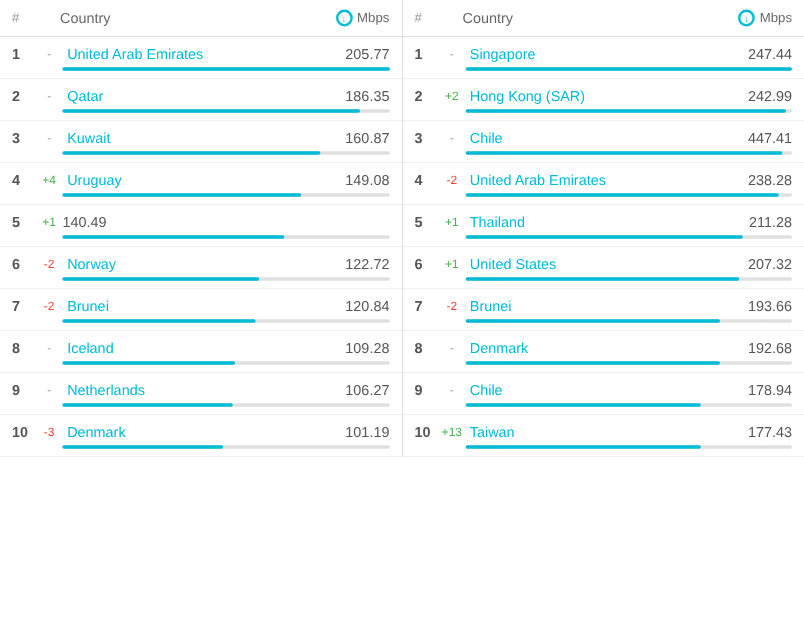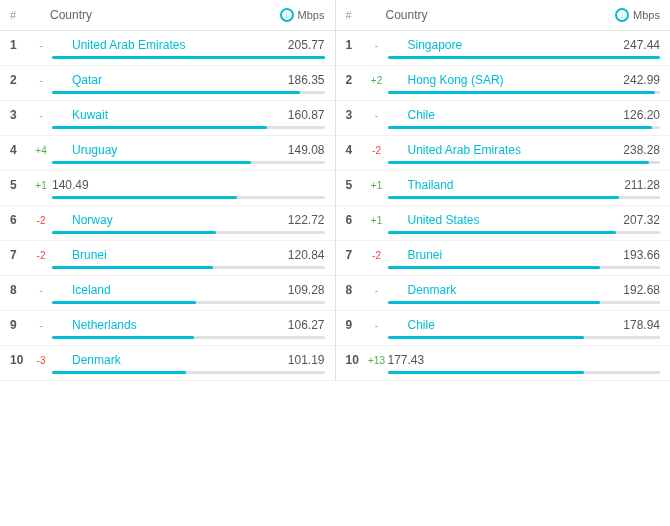--- a/index.html
+++ b/index.html
@@ -77,21 +77,20 @@
       color: #999;
       text-align: center;
     }
     .change.positive { color: #4caf50; }
     .change.negative { color: #f44336; }
     .country-name {
       flex: 1;
       color: #00bcd4;
       font-size: 12px;
       padding-left: 4px;
-      margin-left: 16px;
     }
     .mbps-value {
       font-size: 12px;
       color: #555;
       font-weight: 400;
     }
     .bar-container {
       margin-top: 4px;
       margin-left: 42px;
       height: 3px;
@@ -251,21 +250,21 @@
         </div>
         <div class="bar-container">
           <div class="bar-fill" style="width: 98%;"></div>
         </div>
       </div>
       <div class="data-row">
         <div class="row-top">
           <div class="rank">3</div>
           <div class="change neutral">-</div>
           <div class="country-name">Chile</div>
-          <div class="mbps-value">126.20</div>
+          <div class="mbps-value">447.41</div>
         </div>
         <div class="bar-container">
           <div class="bar-fill" style="width: 97%;"></div>
         </div>
       </div>
       <div class="data-row">
         <div class="row-top">
           <div class="rank">4</div>
           <div class="change negative">-2</div>
           <div class="country-name">United Arab Emirates</div>
@@ -327,20 +326,21 @@
           <div class="mbps-value">178.94</div>
         </div>
         <div class="bar-container">
           <div class="bar-fill" style="width: 72%;"></div>
         </div>
       </div>
       <div class="data-row">
         <div class="row-top">
           <div class="rank">10</div>
           <div class="change positive">+13</div>
+          <div class="country-name">Taiwan</div>
           <div class="mbps-value">177.43</div>
         </div>
         <div class="bar-container">
           <div class="bar-fill" style="width: 72%;"></div>
         </div>
       </div>
     </div>
   </div>
 
 </body></html>

